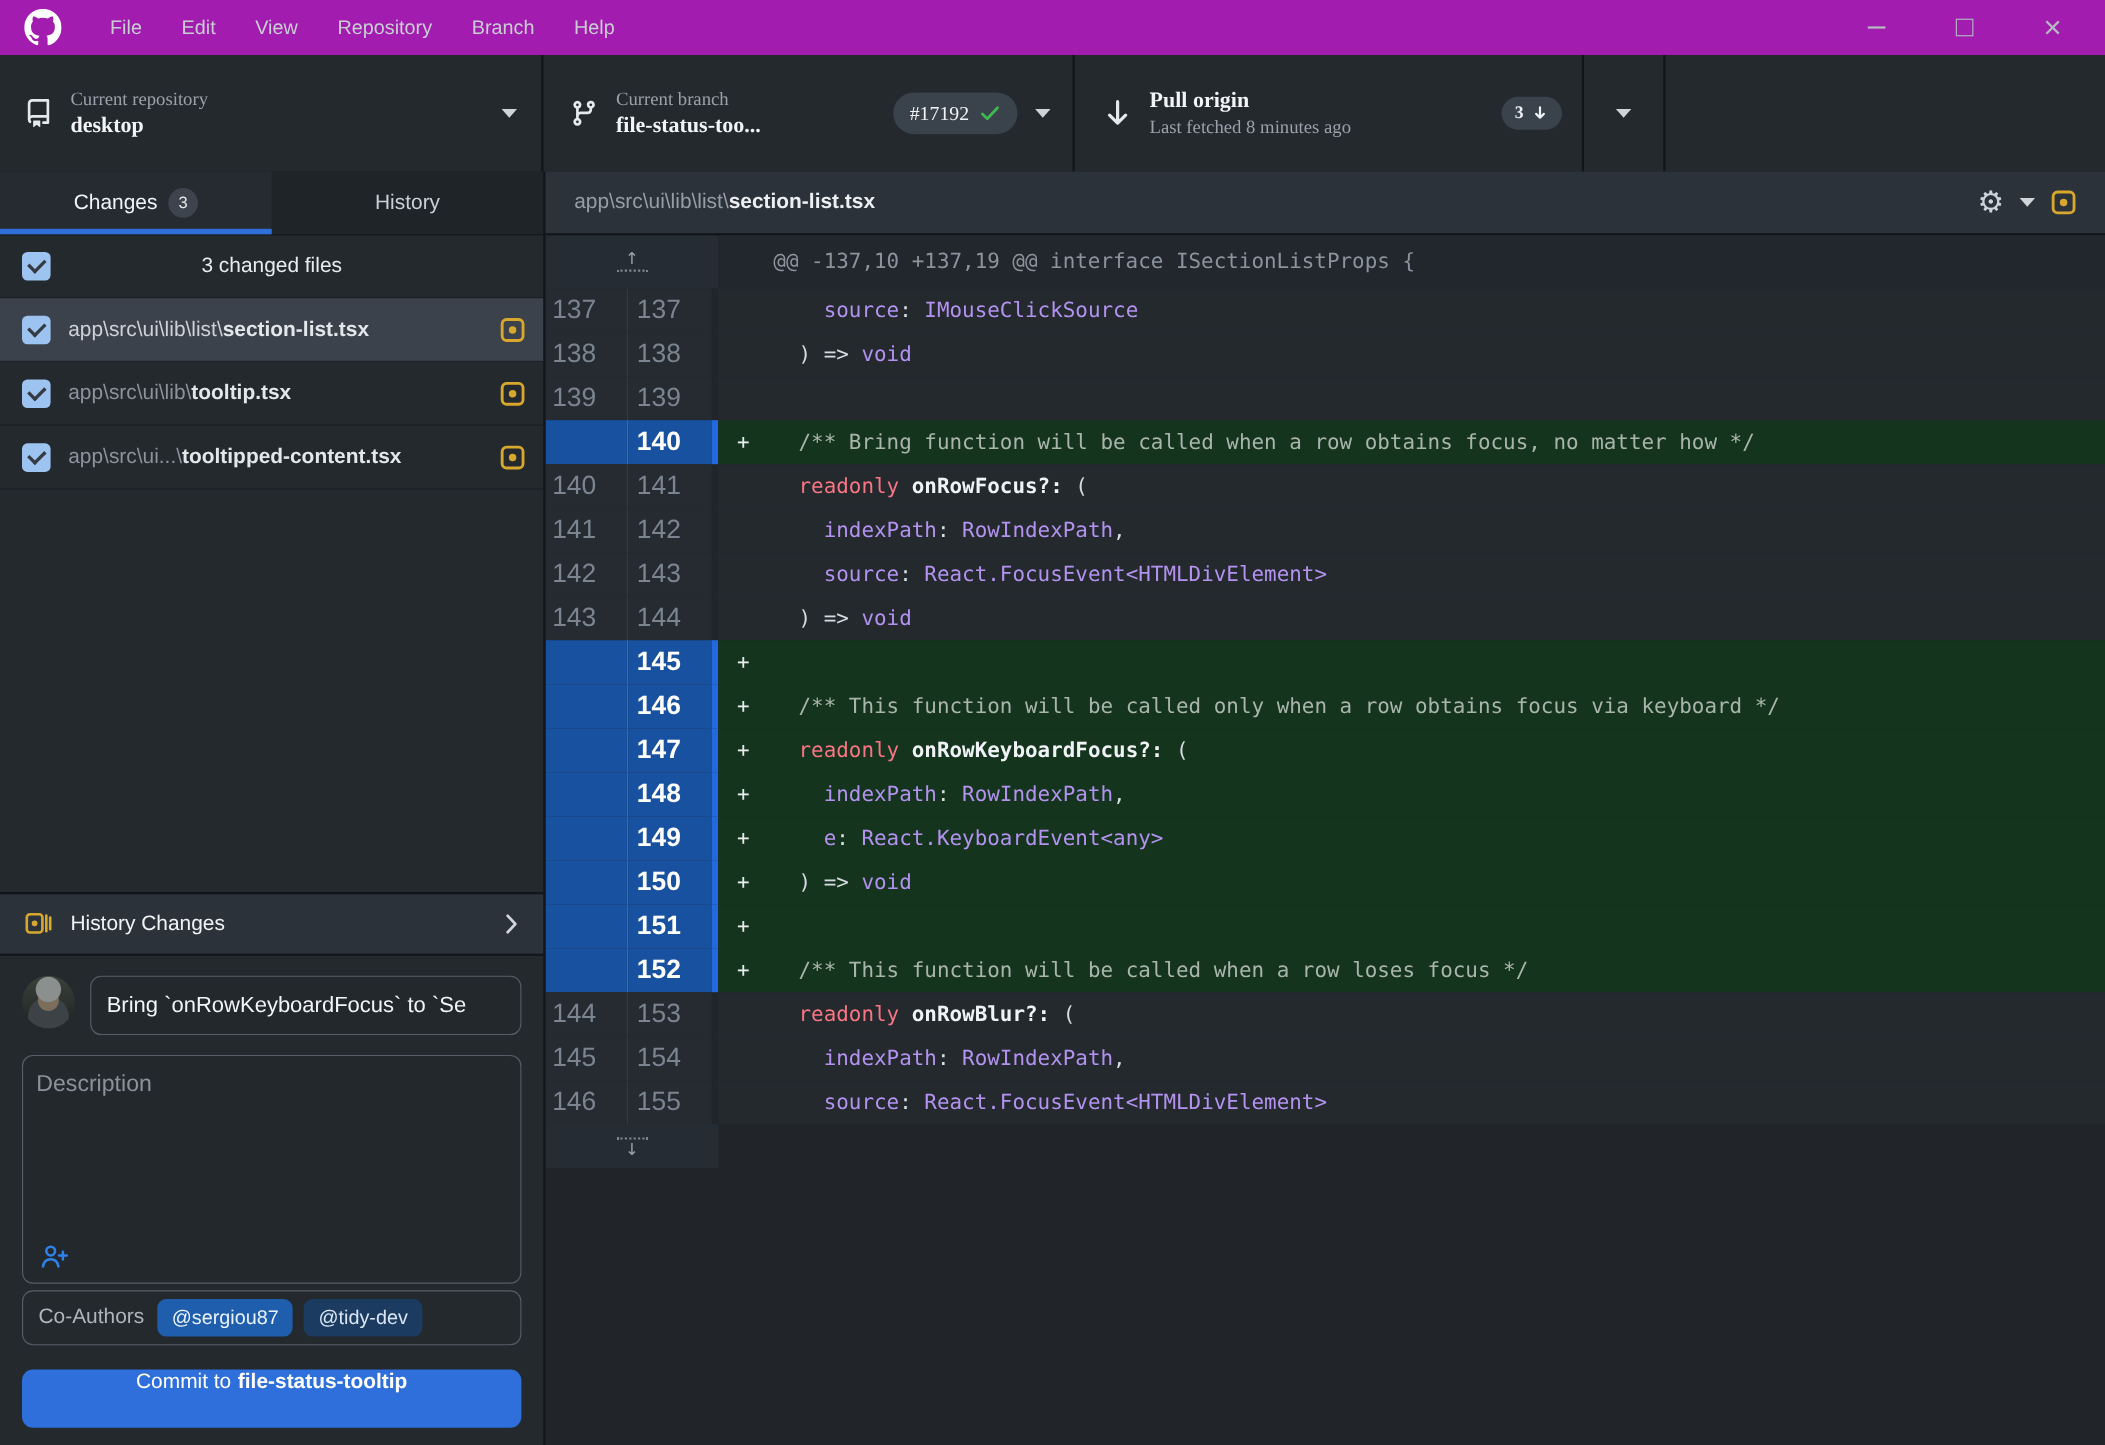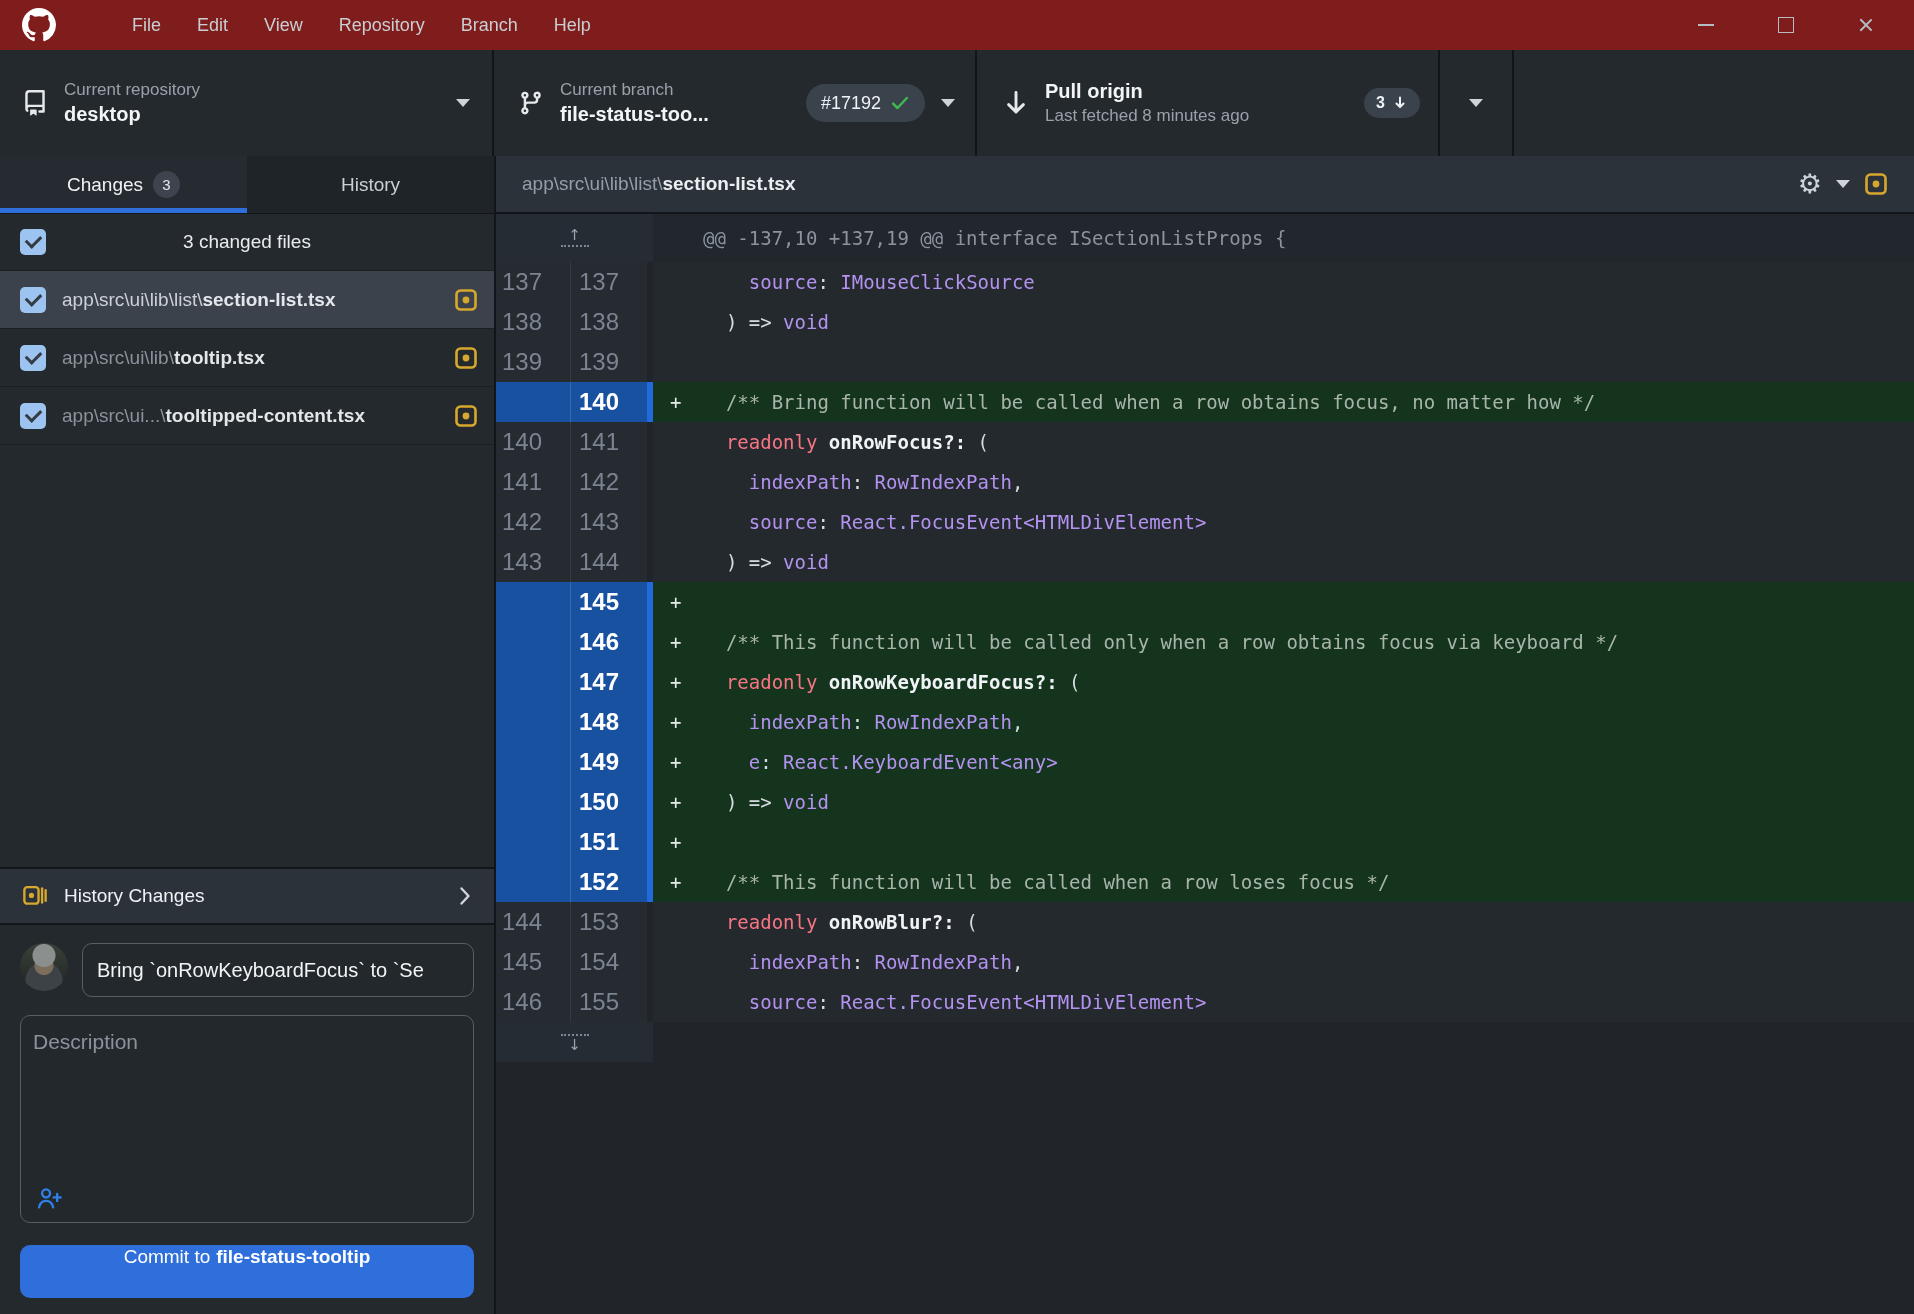--- a/index.html
+++ b/index.html
@@ -1,35 +1,35 @@
 <!DOCTYPE html>
 <html><head>
 <meta charset="utf-8">
 <style>
   html,body{margin:0;padding:0;background:#111;}
   .window{position:relative;width:1914px;height:1314px;background:#1f2428;overflow:hidden;
     font-family:"Liberation Sans", sans-serif;color:#e6e9ec;}
 
   
-  .titlebar{position:absolute;left:0;top:0;width:100%;height:50px;background:#7f1d1d;
-    border-bottom:1px solid #15181c;display:flex;align-items:center;gap:32px;}
+  .titlebar{position:absolute;left:0;top:0;width:100%;height:50px;background:#a21caf;
+    border-bottom:1px solid #15181c;display:flex;align-items:center;}
   .gh-logo{width:34px;height:34px;margin:0 26px 0 22px;flex:0 0 auto;}
   .menu{display:flex;height:100%;}
   .menu-item{padding:0 18px;display:flex;align-items:center;font-size:18px;color:#c9ced3;cursor:default;}
   .win-controls{margin-left:auto;display:flex;align-items:center;gap:56px;margin-right:36px;}
   .wc{width:24px;height:24px;display:flex;align-items:center;justify-content:center;}
   .wc-min{width:16px;height:2px;background:#b6bcc2;}
   .wc-max{width:14px;height:14px;border:1.8px solid #b6bcc2;}
   .wc-close{position:relative;width:16px;height:16px;}
   .wc-close:before,.wc-close:after{content:"";position:absolute;left:7px;top:0;width:1.8px;height:16px;background:#b6bcc2;}
   .wc-close:before{transform:rotate(45deg);} .wc-close:after{transform:rotate(-45deg);}
 
   
   .toolbar{position:absolute;left:0;top:50px;width:100%;height:106px;background:#24292e;display:flex;}
-  .tsec{display:flex;align-items:center;border-right:2px solid #121518;box-sizing:border-box;}
+  .tsec{display:flex;align-items:center;border-right:2px solid #121518;box-sizing:border-box;font-family:Liberation Serif, serif;}
   .tsec-repo{width:494px;padding-left:22px;}
   .tsec-branch{width:483px;padding-left:24px;}
   .tsec-pull{width:463px;padding-left:26px;}
   .tsec-caret{width:74px;justify-content:center;padding:0;}
   .tsec-fill{flex:1;border-right:none;}
   .ticon{flex:0 0 auto;margin-right:16px;color:#e6e9ec;}
   .ttext{display:flex;flex-direction:column;gap:3px;min-width:0;}
   .tlabel{font-size:17px;color:#99a1aa;}
   .tvalue{font-size:20px;font-weight:700;color:#f2f4f6;white-space:nowrap;}
   .caret{width:0;height:0;border-left:7px solid transparent;border-right:7px solid transparent;
@@ -296,20 +296,27 @@
       <div class="desc-box">
         <textarea class="desc-area" placeholder="Description" style=""></textarea>
         <div class="addco">
           <svg viewBox="0 0 24 24" width="28" height="28">
             <circle cx="9.5" cy="8" r="3.4" fill="none" stroke="#2f81e8" stroke-width="2"></circle>
             <path d="M3.5 20c.6-3.6 3-5.6 6-5.6s5.4 2 6 5.6" fill="none" stroke="#2f81e8" stroke-width="2" stroke-linecap="round"></path>
             <path d="M19 8.5v6M16 11.5h6" stroke="#2f81e8" stroke-width="2" stroke-linecap="round"></path>
           </svg>
         </div>
       </div>
+      <div class="coauthors">
+        <span class="co-label">Co-Authors</span>
+        <div style="display:flex;gap:10px;">
+            <span class="co-pill p0">@sergiou87</span>
+            <span class="co-pill p1">@tidy-dev</span>
+          </div>
+      </div>
       <button class="commit-btn">
         <span>Commit to</span>
         <span class="bold">file-status-tooltip</span>
       </button>
     </div>
   </div>
 
   <div class="rpanel">
     <div class="rheader">
       <span>

